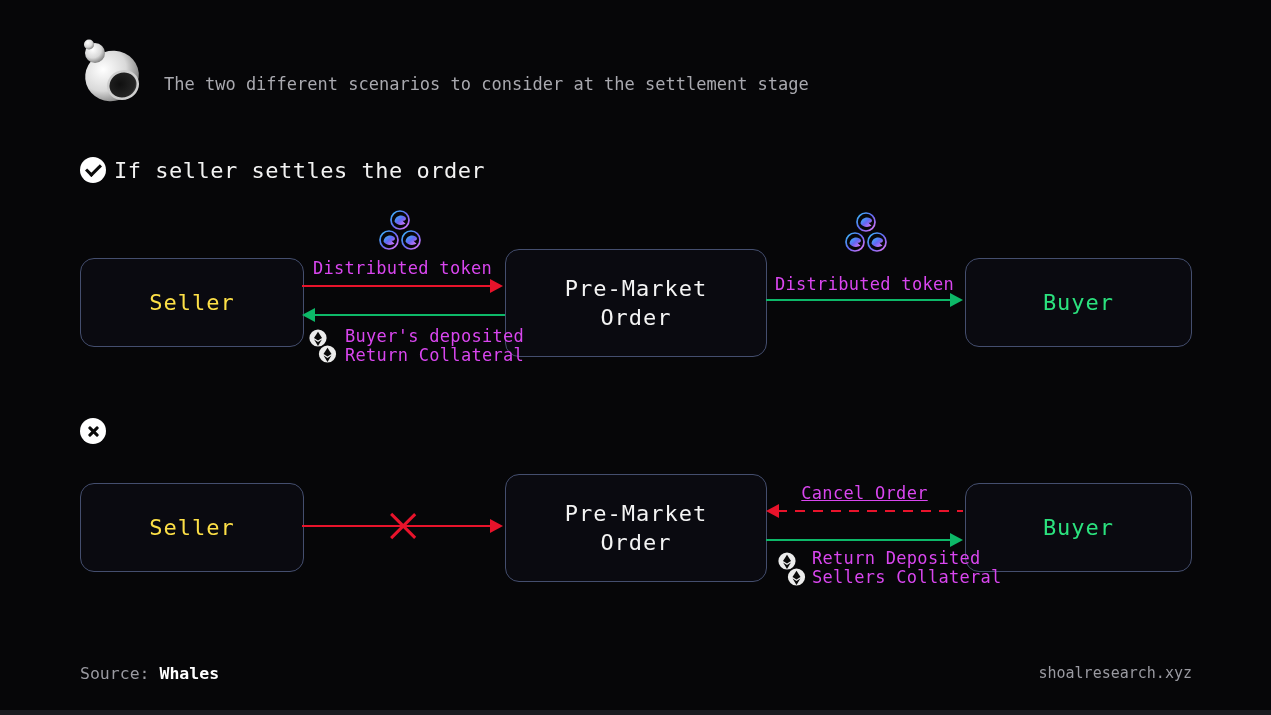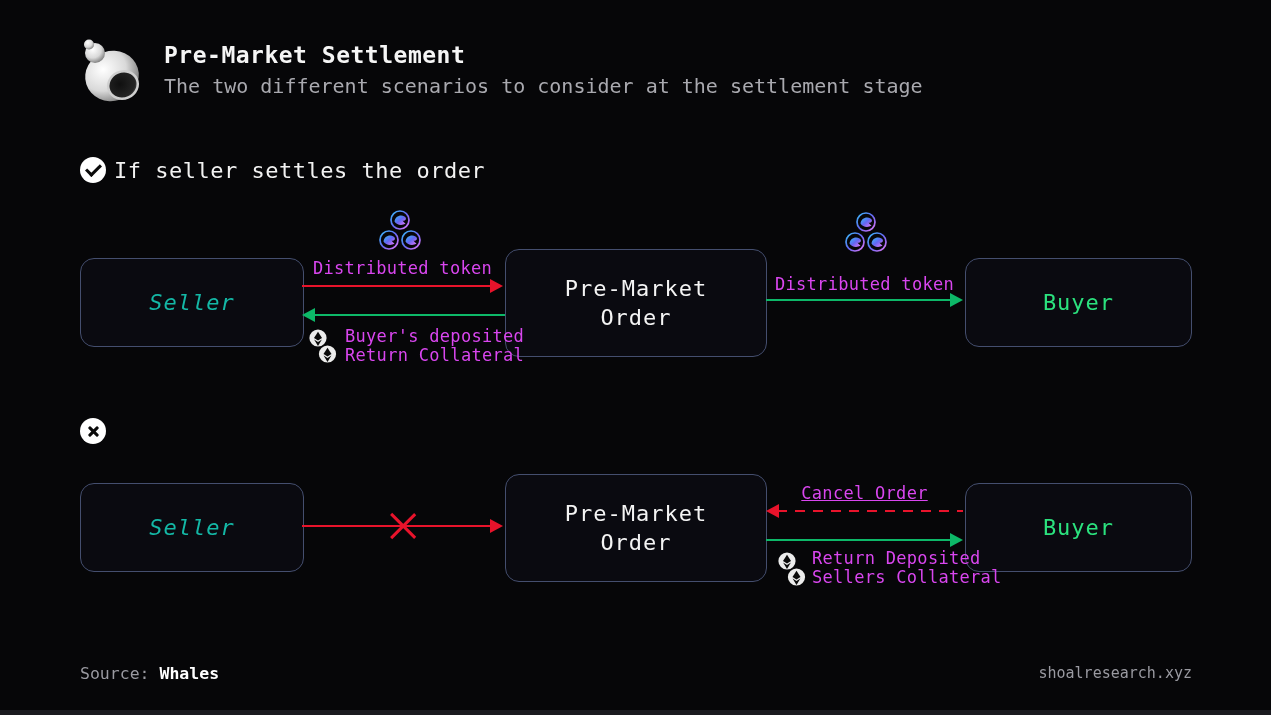--- a/index.html
+++ b/index.html
@@ -5,41 +5,41 @@
   html,body { margin:0; padding:0; background:#000; }
   .canvas {
     position:relative; width:1271px; height:715px; overflow:hidden;
     background:#060608;
     font-family:"DejaVu Sans Mono", "Liberation Mono", monospace;
     color:#f2f2f2;
   }
   
   .logo { position:absolute; left:78px; top:36px; }
   .title { position:absolute; left:164px; top:42px; font-size:23px; font-weight:700; color:#f5f5f5; letter-spacing:.5px; }
-  .subtitle { position:absolute; left:164px; top:74px; font-size:20px; color:#a9a9af; }
+  .subtitle { position:absolute; left:164px; top:74px; font-size:17px; color:#a9a9af; }
   
   .circle-icon { position:absolute; width:26px; height:26px; border-radius:50%; background:#ffffff; }
   .circle-icon.check::after {
     content:""; position:absolute; left:6px; top:7px; width:12px; height:6px;
     border-left:3px solid #0a0a0a; border-bottom:3px solid #0a0a0a; transform:rotate(-45deg);
   }
   .circle-icon.xmark::before, .circle-icon.xmark::after {
     content:""; position:absolute; left:11.7px; top:6.5px; width:3px; height:13px;
     background:#0a0a0a; border-radius:1px;
   }
   .circle-icon.xmark::before { transform:rotate(45deg); }
   .circle-icon.xmark::after  { transform:rotate(-45deg); }
   .scenario-heading { position:absolute; font-size:22px; color:#f2f2f2; font-weight:500; letter-spacing:.5px;text-align:right; }
   
   .box {
     position:absolute; background:#0a0a10; border:1.5px solid #444e6e; border-radius:14px;
     display:flex; flex-direction:column; align-items:center; justify-content:center;
   }
   .box .lbl { font-size:22px; letter-spacing:1px; line-height:29px; }
-  .red-text   { color:#14b8a6;font-style:italic; }
+  .red-text   { color:#fde047; }
   .green-text { color:#2be27e; }
   .white-text { color:#f4f4f4; }
   
   .arrow { position:absolute; height:16px; }
   .arrow .line { position:absolute; height:2.5px; top:6.8px; }
   .arrow.red   .line { background:#e8132b; }
   .arrow.green .line { background:#0db868; }
   .arrow .line.dashed {
     background:repeating-linear-gradient(90deg,#e8132b 0 10px,transparent 10px 18px);
   }
@@ -110,21 +110,20 @@
       </g>
     </defs>
   </svg>
 
   <svg class="logo" width="72" height="74" viewBox="0 0 72 74">
     <ellipse cx="34" cy="40" rx="27" ry="25" fill="url(#shellBody)" transform="rotate(-18 34 40)"></ellipse>
     <circle cx="17" cy="17" r="10" fill="url(#shellBody)"></circle>
     <circle cx="11" cy="8.5" r="5" fill="url(#shellBody)"></circle>
     <ellipse cx="45" cy="49" rx="15" ry="13.5" fill="url(#shellHole)" transform="rotate(-24 45 49)" stroke="#cfcfcf" stroke-width="2.5"></ellipse>
   </svg>
-  <div class="title">Pre-Market Settlement</div>
   <div class="subtitle">The two different scenarios to consider at the settlement stage</div>
 
   <div class="circle-icon check" style="left:80px; top:157px;"></div>
   <div class="scenario-heading" style="left:114px; top:158px;">If seller settles the order</div>
 
   <div class="box" style="left:80px; top:258px; width:222px; height:87px;">
     <span class="lbl red-text">Seller</span>
   </div>
   <div class="box" style="left:505px; top:249px; width:260px; height:106px;">
     <span class="lbl white-text">Pre-Market</span>

